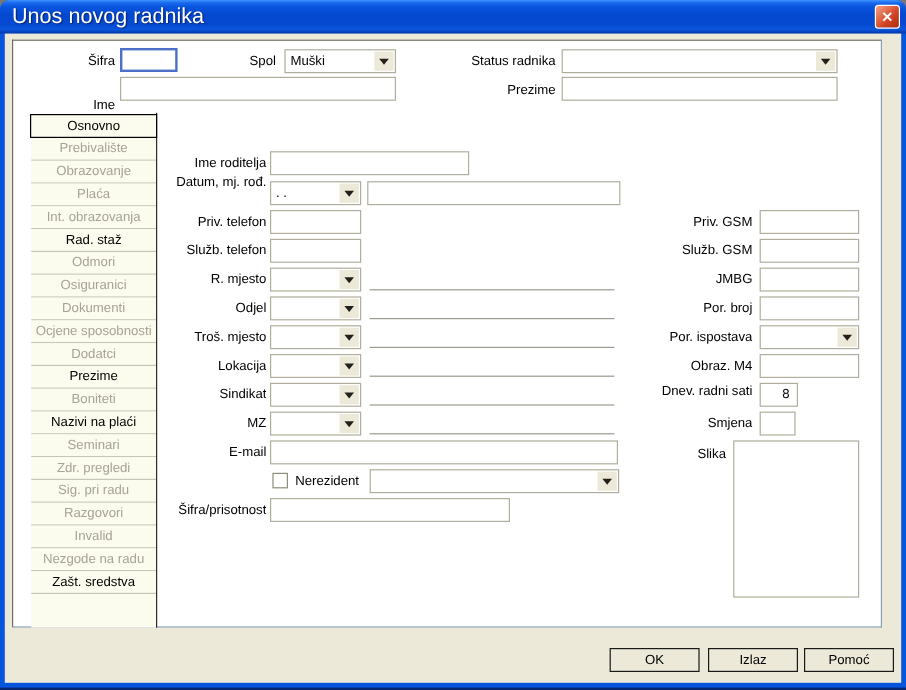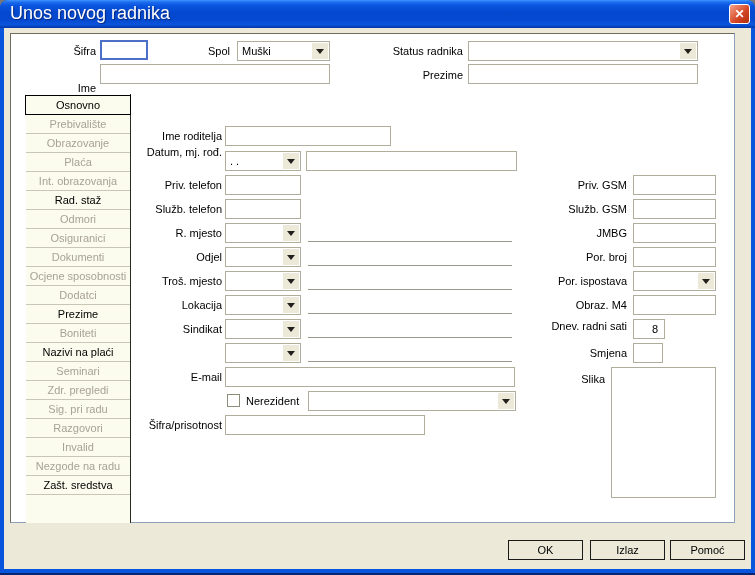--- a/index.html
+++ b/index.html
@@ -178,20 +178,21 @@
   <div class="hr-line" style="left:308px;top:313px;width:204px;"></div>
 
   <div class="lbl" style="left:92px;top:319px;width:130px;">Sindikat</div>
   <div class="combo" style="left:225px;top:319px;width:76px;">
     <span class="combo-btn">
         <i class="arr"></i>
       </span>
   </div>
   <div class="hr-line" style="left:308px;top:337px;width:204px;"></div>
 
+  <div class="lbl" style="left:92px;top:343px;width:130px;">MZ</div>
   <div class="combo" style="left:225px;top:343px;width:76px;">
     <span class="combo-btn">
         <i class="arr"></i>
       </span>
   </div>
   <div class="hr-line" style="left:308px;top:361px;width:204px;"></div>
 
   <div class="lbl" style="left:92px;top:367px;width:130px;">E-mail</div>
   <input class="txt" style="left: 225px; top: 367px; width: 290px;">
 

